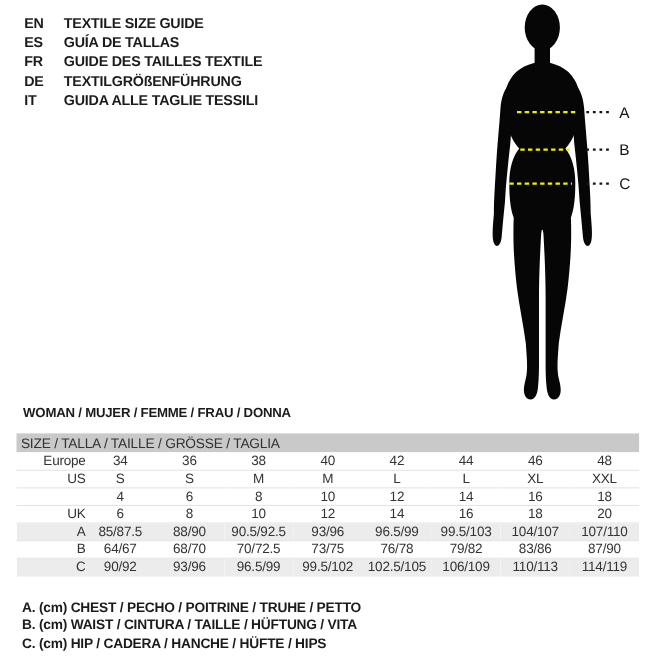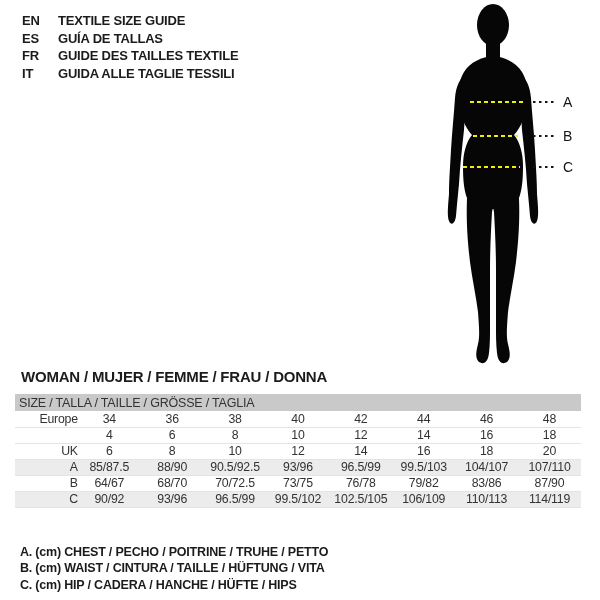--- a/index.html
+++ b/index.html
@@ -13,21 +13,21 @@
   .lang-list { position:absolute; left:22px; top:12px; }
   .lang-row { display:flex; line-height:17.5px; font-size:13px; font-weight:bold; letter-spacing:-0.2px; }
   .lang-code { width:36px; }
 
   
   .figure { position:absolute; left:430px; top:2px; width:170px; height:368px; }
   .figure svg { display:block; width:170px; height:368px; }
   .marker-label { font-family:"Liberation Sans", sans-serif; font-size:14px; fill:#141414; }
 
   
-  .section-title { position:absolute; left:21px; top:368px; font-size:15px; font-weight:bold; letter-spacing:-0.2px; }
+  .section-title { position:absolute; left:21px; top:368px; font-size:12px; font-weight:bold; letter-spacing:-0.2px; }
 
   
   .size-table {
     position:absolute; left:15px; top:394px; width:566px;
     border-collapse:collapse; table-layout:fixed;
     font-size:12.3px; color:#333; letter-spacing:-0.2px;
   }
   .size-table th {
     height:17px; text-align:left; padding-left:4px;
     font-weight:normal; font-size:12.5px; color:#333;
@@ -51,20 +51,24 @@
         <span class="lang-code">EN</span>
         <span>TEXTILE SIZE GUIDE</span>
       </div>
       <div class="lang-row">
         <span class="lang-code">ES</span>
         <span>GUÍA DE TALLAS</span>
       </div>
       <div class="lang-row">
         <span class="lang-code">FR</span>
         <span>GUIDE DES TAILLES TEXTILE</span>
+      </div>
+      <div class="lang-row">
+        <span class="lang-code">DE</span>
+        <span>TEXTILGRÖßENFÜHRUNG</span>
       </div>
       <div class="lang-row">
         <span class="lang-code">IT</span>
         <span>GUIDA ALLE TAGLIE TESSILI</span>
       </div>
     </div>
 
   <div class="figure">
     <svg id="figure-svg" viewBox="0 0 170 368">
       <g id="silhouette-group">
@@ -115,20 +119,31 @@
           <td>34</td>
           <td>36</td>
           <td>38</td>
           <td>40</td>
           <td>42</td>
           <td>44</td>
           <td>46</td>
           <td>48</td>
         </tr>
         <tr>
+          <td class="row-label">US</td>
+          <td>S</td>
+          <td>S</td>
+          <td>M</td>
+          <td>M</td>
+          <td>L</td>
+          <td>L</td>
+          <td>XL</td>
+          <td>XXL</td>
+        </tr>
+        <tr>
           <td class="row-label"></td>
           <td>4</td>
           <td>6</td>
           <td>8</td>
           <td>10</td>
           <td>12</td>
           <td>14</td>
           <td>16</td>
           <td>18</td>
         </tr>

